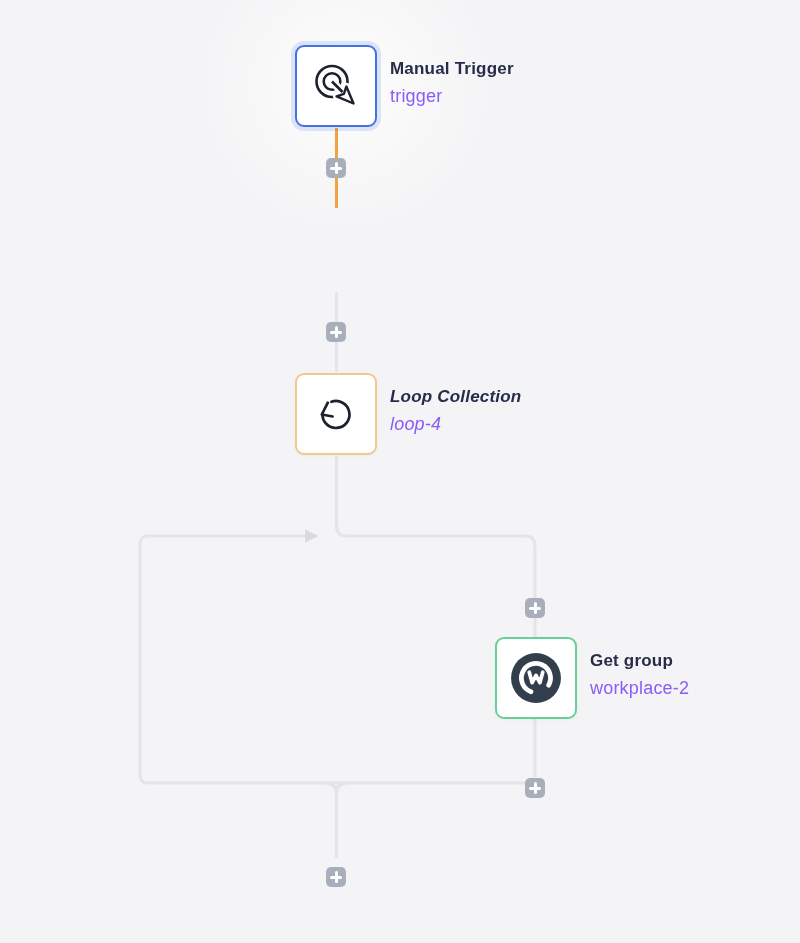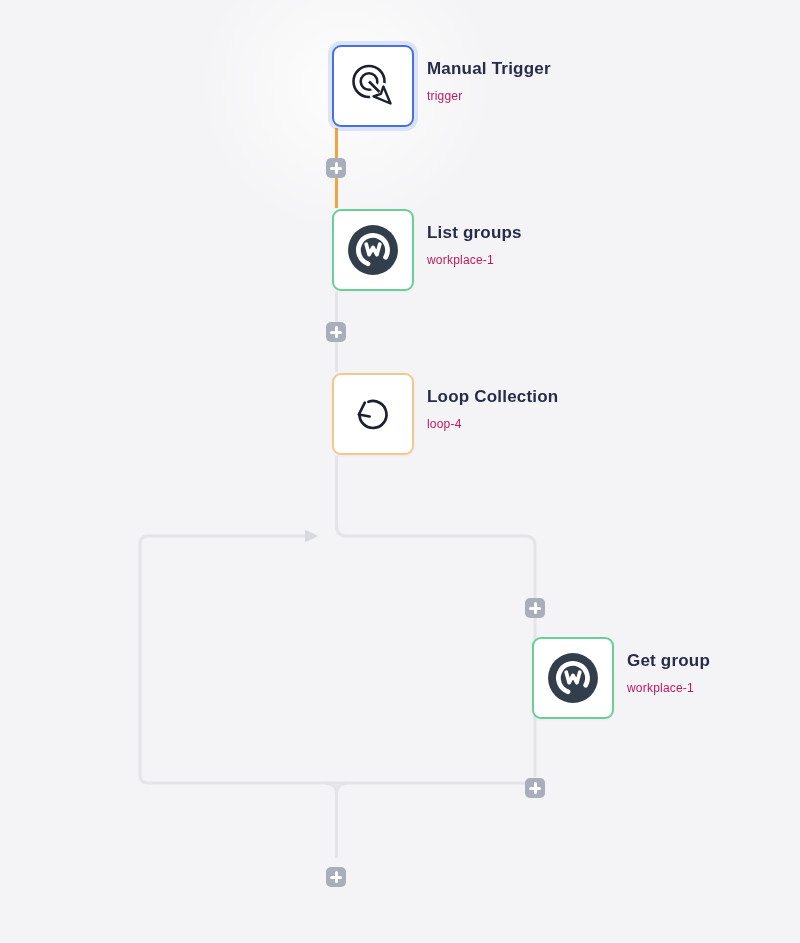--- a/index.html
+++ b/index.html
@@ -17,38 +17,38 @@
     position:absolute;left:196px;top:-64px;width:300px;height:300px;
     background:radial-gradient(circle, rgba(255,255,255,0.85) 0%, rgba(255,255,255,0.0) 70%);
     pointer-events:none;
   }
   svg.wires{position:absolute;left:0;top:0;}
   .wire{fill:none;stroke:#e4e4e9;stroke-width:3;}
   .wire-active{fill:none;stroke:#efa440;stroke-width:3;}
   .wire-arrow{fill:#d9dae0;}
 
   
-  .node{position:absolute;display:flex;align-items:center;height:82px;margin-left:37px;}
+  .node{position:absolute;display:flex;align-items:center;height:82px;}
   .node-box{
     width:82px;height:82px;background:#ffffff;border-radius:9px;
     border:2px solid #dcdfe6;box-sizing:border-box;
     display:flex;align-items:center;justify-content:center;
     box-shadow:0 1px 3px rgba(40,50,90,0.05);
     cursor:pointer;
   }
   .accent-blue{border-color:#4472e4;box-shadow:0 0 0 4px rgba(68,114,228,0.16);}
   .accent-green{border-color:#68d096;}
   .accent-orange{border-color:#f2c98c;}
   .node-text{margin-left:13px;transform:translateY(-4px);}
   .node-title{font-size:17px;line-height:22px;font-weight:bold;color:#262c49;letter-spacing:.2px;white-space:nowrap;}
-  .node-subtitle{font-size:12px;line-height:22px;margin-top:5px;color:#be185d;letter-spacing:.2px;white-space:nowrap;}
+  .node-subtitle{font-size:18px;line-height:22px;margin-top:5px;color:#8b5cf6;letter-spacing:.2px;white-space:nowrap;}
 
   .node-1{left:295px;top:45px;}
   .node-2{left:295px;top:209px;}
-  .node-3{left:295px;top:373px;}
+  .node-3{left:295px;top:373px;font-style:italic;}
   .node-4{left:495px;top:637px;}
 
   
   .plus-btn{
     position:absolute;width:20px;height:20px;border-radius:5px;
     background:#a9aebb;cursor:pointer;
   }
   .plus-icon{position:absolute;left:0;top:0;width:100%;height:100%;display:block;}
   .plus-icon::before{
     content:"";position:absolute;left:4px;right:4px;top:8.5px;height:3px;
@@ -95,33 +95,20 @@
         <path d="M21,20.5 L31.5,31" stroke="#1c212e" stroke-width="2.6" fill="none"></path>
         <polygon points="42.5,42.5 35.4,25.5 32.9,32.9 25.5,35.4" fill="#ffffff" stroke="#1c212e" stroke-width="2.4" stroke-linejoin="round"></polygon>
       </svg>
     </div>
     <div class="node-text">
       <div class="node-title">Manual Trigger</div>
       <div class="node-subtitle">trigger</div>
     </div>
   </div>
 
-  <div class="node node-2">
-    <div class="node-box accent-green">
-      <svg width="52" height="52" viewBox="0 0 50 50">
-        <circle cx="25" cy="25" r="24" fill="#333e4c"></circle>
-        <path d="M20.2,38.2 A14,14 0 1 1 37.1,32" fill="none" stroke="#ffffff" stroke-width="4.6" stroke-linecap="round"></path>
-        <path d="M18.5,19.5 L21.3,29.5 L25,22.5 L28.7,29.5 L31.5,19.5" fill="none" stroke="#ffffff" stroke-width="3.6" stroke-linecap="round" stroke-linejoin="round"></path>
-      </svg>
-    </div>
-    <div class="node-text">
-      <div class="node-title">List groups</div>
-      <div class="node-subtitle">workplace-1</div>
-    </div>
-  </div>
 
   <div class="node node-3">
     <div class="node-box accent-orange">
       <svg width="50" height="50" viewBox="0 0 50 50">
         <path d="M20.4,12.8 A13.5,13.5 0 1 1 11.5,24.6" fill="none" stroke="#1c212e" stroke-width="2.7" stroke-linecap="round"></path>
         <path d="M16.8,13.6 L10.8,25.5 L21.6,27.5" fill="none" stroke="#1c212e" stroke-width="2.7" stroke-linecap="round" stroke-linejoin="round"></path>
       </svg>
     </div>
     <div class="node-text">
       <div class="node-title">Loop Collection</div>
@@ -132,21 +119,21 @@
   <div class="node node-4">
     <div class="node-box accent-green">
       <svg width="52" height="52" viewBox="0 0 50 50">
         <circle cx="25" cy="25" r="24" fill="#333e4c"></circle>
         <path d="M20.2,38.2 A14,14 0 1 1 37.1,32" fill="none" stroke="#ffffff" stroke-width="4.6" stroke-linecap="round"></path>
         <path d="M18.5,19.5 L21.3,29.5 L25,22.5 L28.7,29.5 L31.5,19.5" fill="none" stroke="#ffffff" stroke-width="3.6" stroke-linecap="round" stroke-linejoin="round"></path>
       </svg>
     </div>
     <div class="node-text">
       <div class="node-title">Get group</div>
-      <div class="node-subtitle">workplace-1</div>
+      <div class="node-subtitle">workplace-2</div>
     </div>
   </div>
 
   <div class="plus-btn plus-1">
       <span class="plus-icon"></span>
     </div>
   <div class="plus-btn plus-2">
       <span class="plus-icon"></span>
     </div>
   <div class="plus-btn plus-3">

